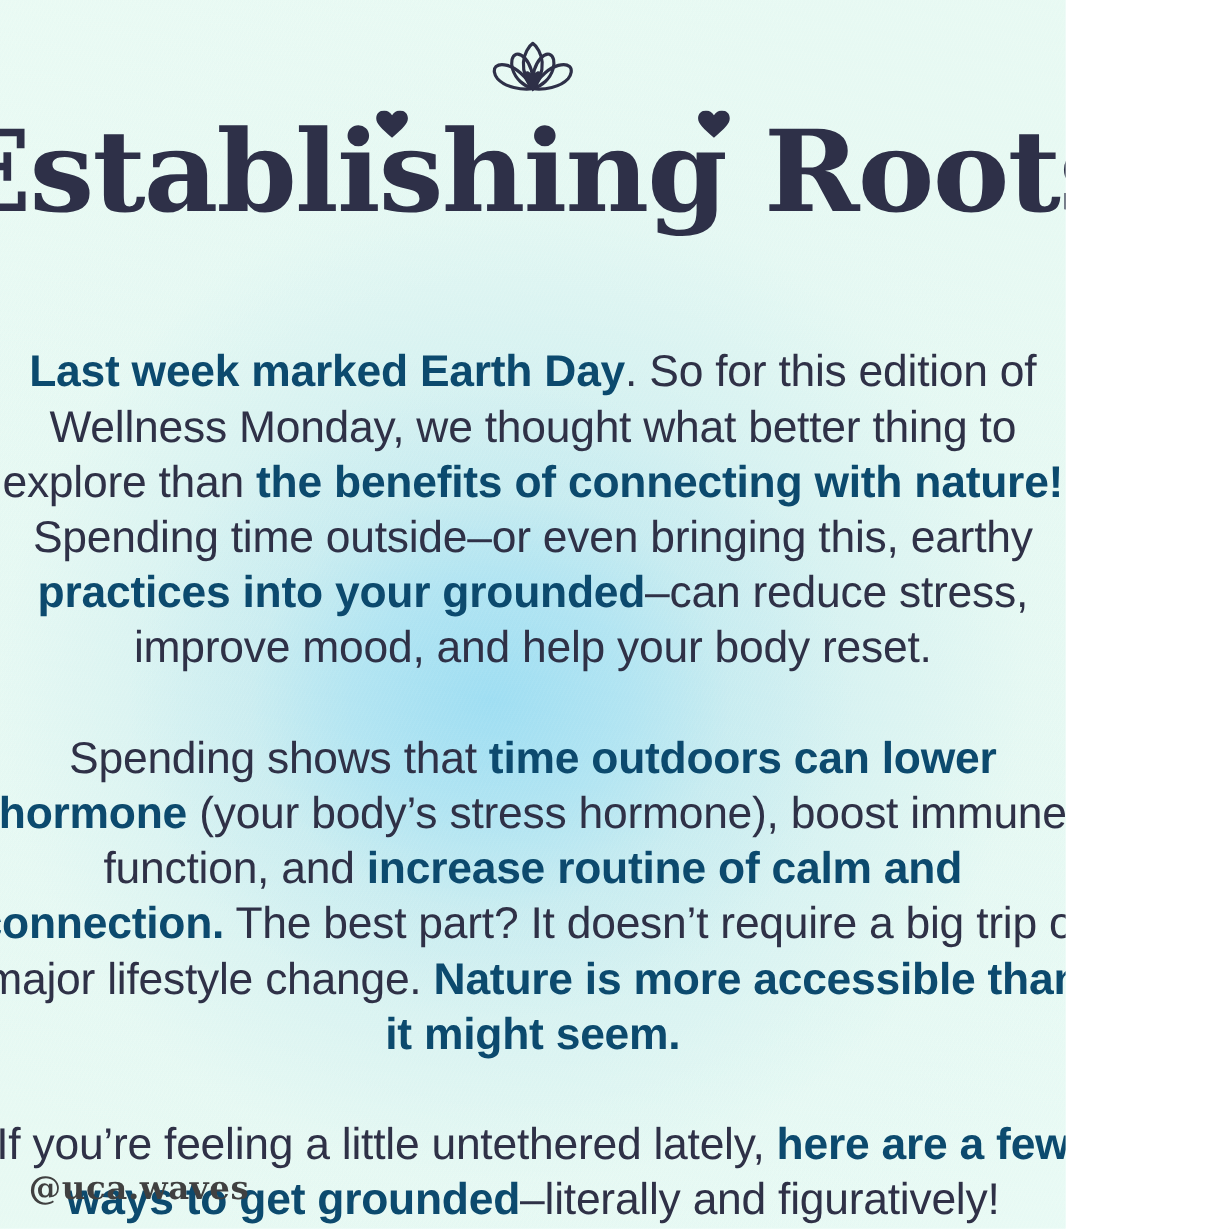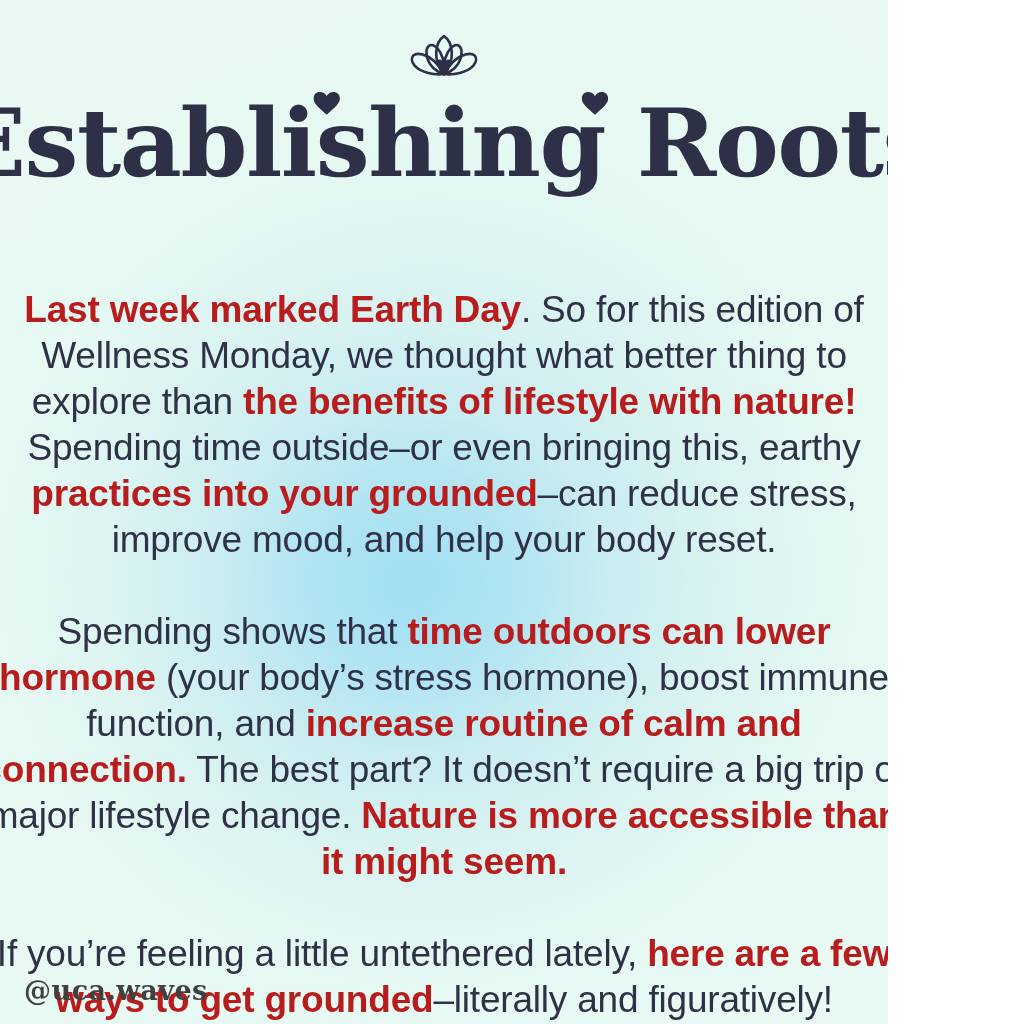--- a/index.html
+++ b/index.html
@@ -112,21 +112,21 @@
   }
   .body-copy p {
     margin: 0;
   }
   .body-copy p + p {
     margin-top: 46px;
   }
   .body-copy b,
   .body-copy strong {
     font-weight: 700;
-    color: #b91c1c;
+    color: #0c4a6e;
   }
 
   
   .handle {
     position: absolute;
     left: 24px;
     bottom: 18px;
     color: #404040;
     font-family: "DejaVu Serif", "Liberation Serif", serif;
     font-weight: 700;
@@ -173,20 +173,20 @@
         </span>
         <span class="heart-dot h2" style="left: 616.649px;">
           <svg viewBox="0 0 24 22" aria-hidden="true">
               <path d="M12 21 C 4 14, 0 10, 0 6 C 0 2.5, 2.6 0, 6 0 C 8.4 0, 10.6 1.4, 12 3.6 C 13.4 1.4, 15.6 0, 18 0 C 21.4 0, 24 2.5, 24 6 C 24 10, 20 14, 12 21 Z" fill="#2e3048"></path>
             </svg>
         </span>
       </span>
     </h1>
 
     <div class="body-copy" id="body-copy">
-        <p><b>Last week marked Earth Day</b><span>. So for this edition of Wellness Monday, we thought what better thing to explore than </span><b>the benefits of lifestyle with nature!</b><span> Spending time outside–or even bringing this, earthy </span><b>practices into your grounded</b><span>–can reduce stress, improve mood, and help your body reset.</span></p>
+        <p><b>Last week marked Earth Day</b><span>. So for this edition of Wellness Monday, we thought what better thing to explore than </span><b>the benefits of connecting with nature!</b><span> Spending time outside–or even bringing this, earthy </span><b>practices into your grounded</b><span>–can reduce stress, improve mood, and help your body reset.</span></p>
         <p><span>Spending shows that </span><b>time outdoors can lower hormone</b><span> (your body’s stress hormone), boost immune function, and </span><b>increase routine of calm and connection.</b><span> The best part? It doesn’t require a big trip or major lifestyle change. </span><b>Nature is more accessible than it might seem.</b></p>
         <p><span>If you’re feeling a little untethered lately, </span><b>here are a few ways to get grounded</b><span>–literally and figuratively!</span></p>
       </div>
   </div>
 
   <div class="handle">@uca.waves</div>
 </div>
 
 </body></html>

